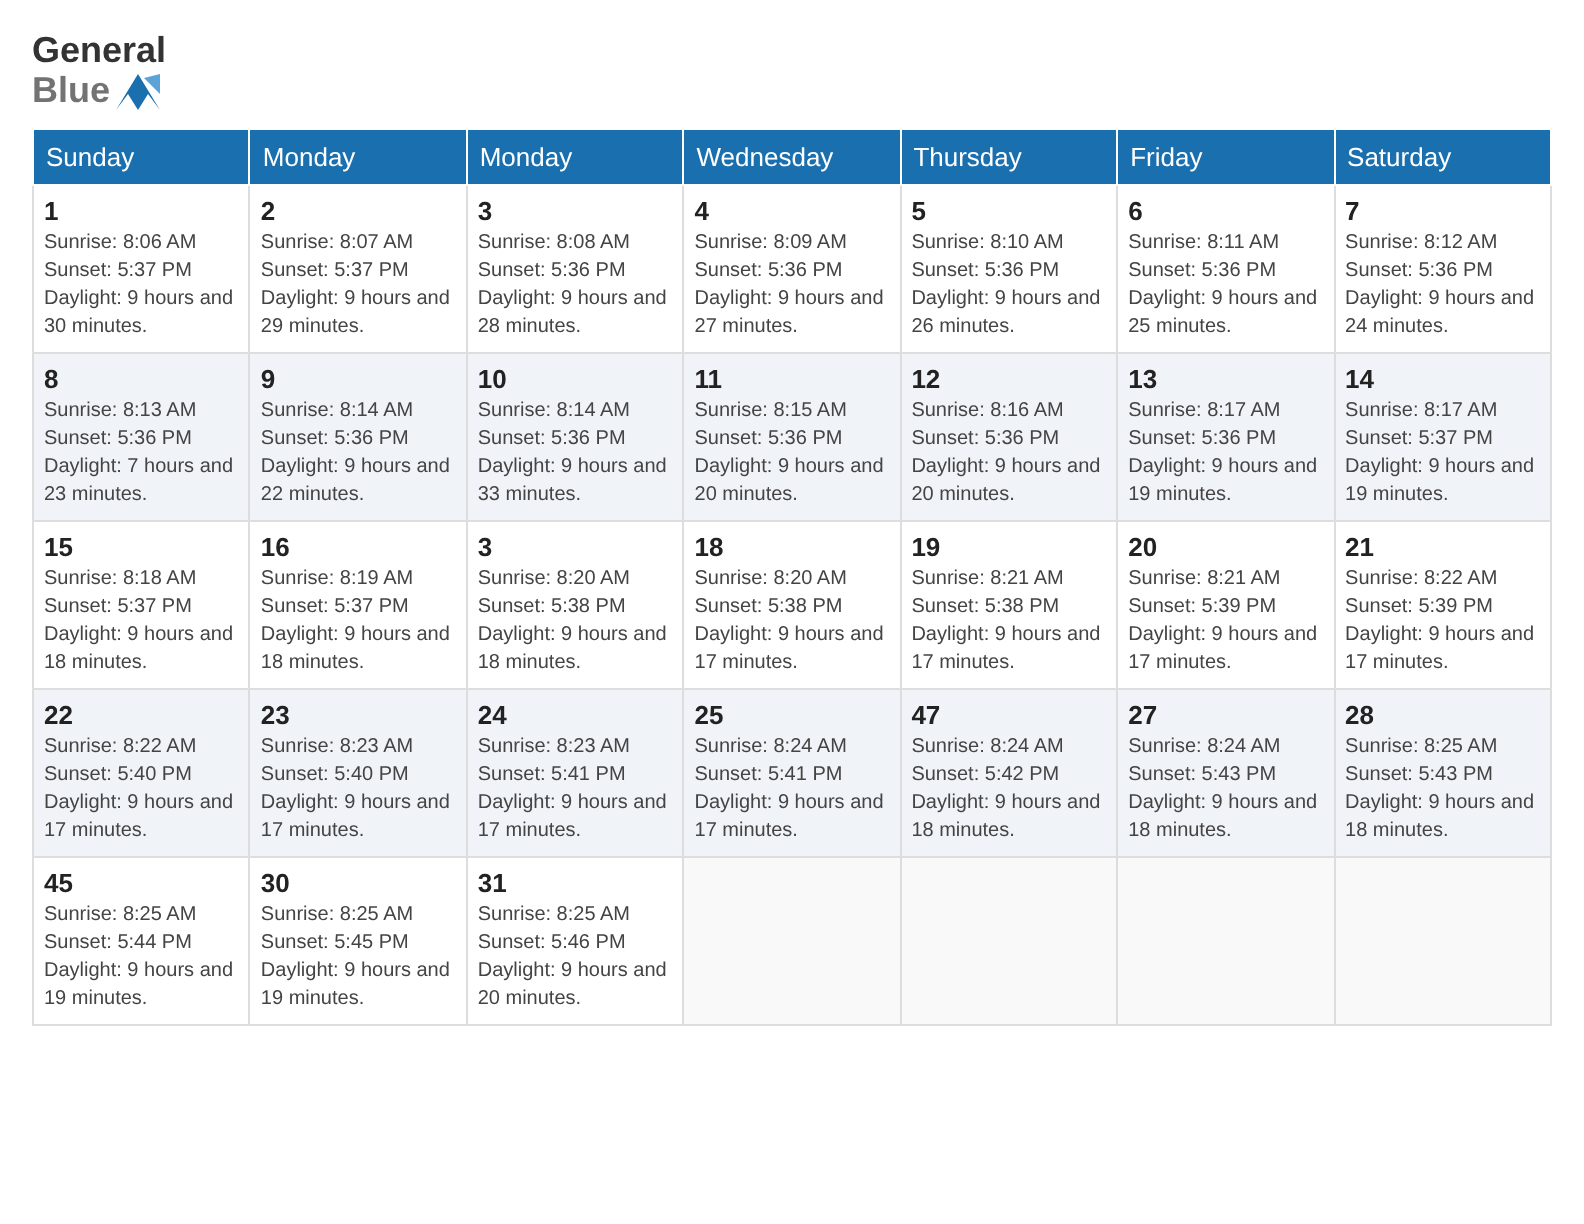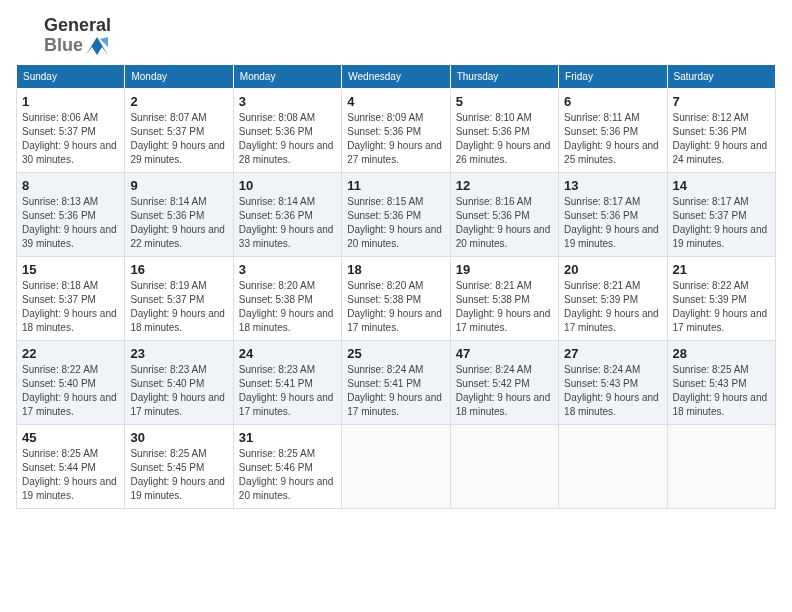--- a/index.html
+++ b/index.html
@@ -13,21 +13,20 @@
     .header {
       display: flex;
       justify-content: space-between;
       align-items: flex-start;
       margin-bottom: 8px;
     }
     .logo {
       display: flex;
       align-items: center;
       gap: 4px;
-      margin-left: 28px;
     }
     .title-block {
       text-align: right;
     }
     .month-title {
       font-size: 32px;
       color: #333;
       font-weight: 300;
     }
     .subtitle {
@@ -37,21 +36,21 @@
     .calendar {
       width: 100%;
       border-collapse: collapse;
       font-size: 11px;
     }
     .calendar th {
       background: #1a6faf;
       color: #fff;
       text-align: left;
       padding: 6px 6px;
-      font-size: 10px;
+      font-size: 13px;
       font-weight: normal;
       border: 1px solid #fff;
     }
     .calendar td {
       vertical-align: top;
       padding: 5px 5px;
       border: 1px solid #ddd;
       width: calc(100% / 7);
       background: #fff;
       min-height: 80px;
@@ -171,21 +170,21 @@
           <span>Daylight: 9 hours and 24 minutes.</span>
         </div>
       </td>
       </tr>
       <tr>
         <td>
         <span class="day-num">8</span>
         <div class="day-info">
           <span>Sunrise: 8:13 AM</span><br>
           <span>Sunset: 5:36 PM</span><br>
-          <span>Daylight: 9 hours and 39 minutes.</span>
+          <span>Daylight: 7 hours and 23 minutes.</span>
         </div>
       </td>
         <td>
         <span class="day-num">9</span>
         <div class="day-info">
           <span>Sunrise: 8:14 AM</span><br>
           <span>Sunset: 5:36 PM</span><br>
           <span>Daylight: 9 hours and 22 minutes.</span>
         </div>
       </td>

